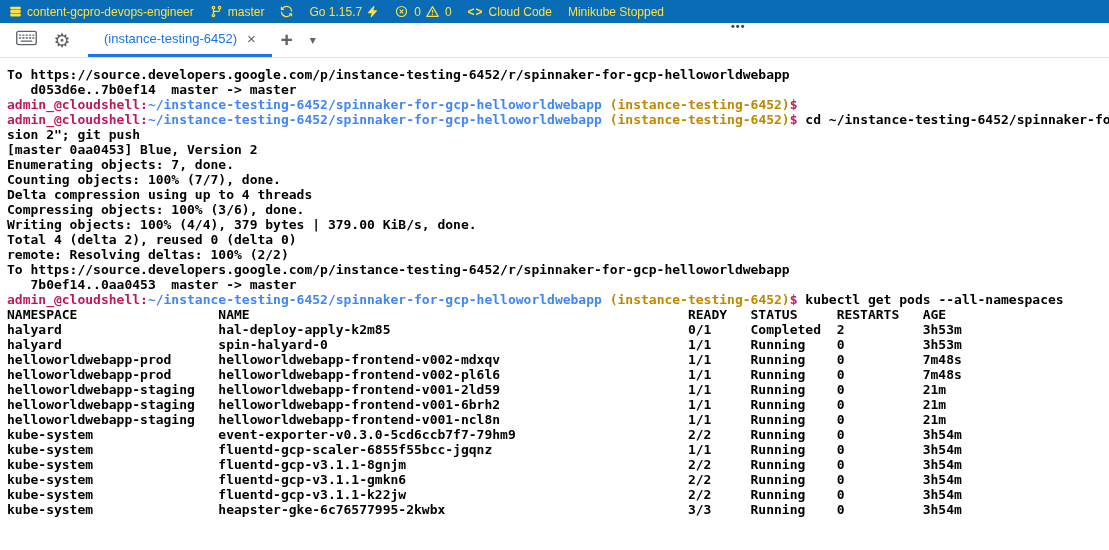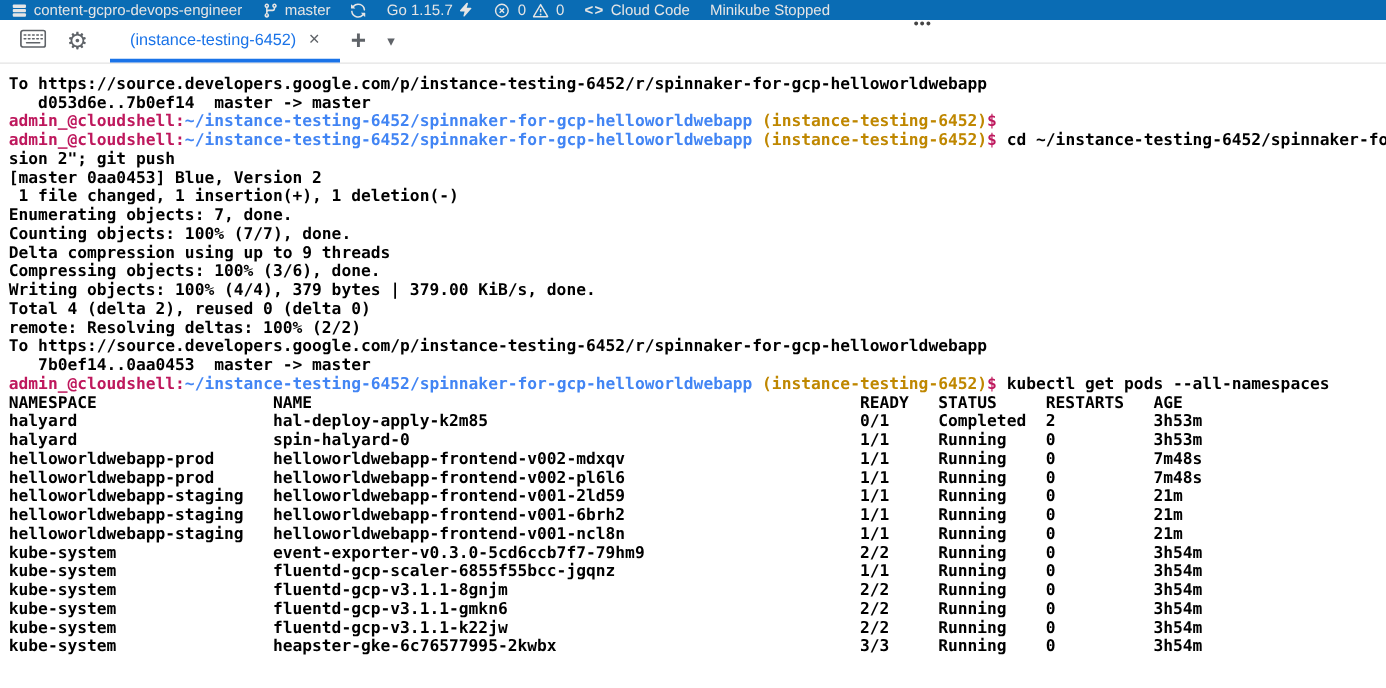--- a/index.html
+++ b/index.html
@@ -1,20 +1,20 @@
 <!DOCTYPE html>
 <html style="--sb-bg: #0a6cb4; --accent: #1a73e8; --path: #4285f4; --proj: #bf8700;"><head>
 <meta charset="utf-8">
 <style>
   * { margin:0; padding:0; box-sizing:border-box; }
   html,body { width:1109px; height:550px; overflow:hidden; background:#fff;
               font-family:"Liberation Sans", sans-serif; cursor:default; }
 
   
-  .statusbar { height:16px; background:var(--sb-bg,#0a6cb4); color:#e5e5e5;
+  .statusbar { height:23px; background:var(--sb-bg,#0a6cb4); color:#fde047;
                display:flex; align-items:center; padding:0 9px; gap:16px;
                font-size:12px; }
   .sb-item { display:flex; align-items:center; gap:5px; white-space:nowrap; cursor:pointer; }
   .sb-item svg { display:block; }
   .sb-num { margin-left:1px; }
   .sb-code { font-weight:bold; letter-spacing:1px; }
 
   
   .tabbar { position:relative; height:35px; background:#fff;
             border-bottom:1px solid #e3e3e3; display:flex; align-items:stretch;
@@ -142,24 +142,23 @@
     <div class="ellipsis">•••</div>
   </div>
 
   <div class="terminal" id="terminal">
       <div class="tl"><span>To https://source.developers.google.com/p/instance-testing-6452/r/spinnaker-for-gcp-helloworldwebapp</span></div>
       <div class="tl"><span>   d053d6e..7b0ef14  master -&gt; master</span></div>
       <div class="tl"><span class="seg-user">admin_@cloudshell:</span><span class="seg-path">~/instance-testing-6452/spinnaker-for-gcp-helloworldwebapp</span><span> </span><span class="seg-proj">(instance-testing-6452)</span><span class="seg-user">$</span></div>
       <div class="tl"><span class="seg-user">admin_@cloudshell:</span><span class="seg-path">~/instance-testing-6452/spinnaker-for-gcp-helloworldwebapp</span><span> </span><span class="seg-proj">(instance-testing-6452)</span><span class="seg-user">$</span><span class="seg-cmd"> cd ~/instance-testing-6452/spinnaker-fo</span></div>
       <div class="tl"><span>sion 2"; git push</span></div>
       <div class="tl"><span>[master 0aa0453] Blue, Version 2</span></div>
-      <div class="tl"><span> 1 file changed, 1 insertion(+), 1 deletion(-)</span></div>
       <div class="tl"><span>Enumerating objects: 7, done.</span></div>
       <div class="tl"><span>Counting objects: 100% (7/7), done.</span></div>
-      <div class="tl"><span>Delta compression using up to 9 threads</span></div>
+      <div class="tl"><span>Delta compression using up to 4 threads</span></div>
       <div class="tl"><span>Compressing objects: 100% (3/6), done.</span></div>
       <div class="tl"><span>Writing objects: 100% (4/4), 379 bytes | 379.00 KiB/s, done.</span></div>
       <div class="tl"><span>Total 4 (delta 2), reused 0 (delta 0)</span></div>
       <div class="tl"><span>remote: Resolving deltas: 100% (2/2)</span></div>
       <div class="tl"><span>To https://source.developers.google.com/p/instance-testing-6452/r/spinnaker-for-gcp-helloworldwebapp</span></div>
       <div class="tl"><span>   7b0ef14..0aa0453  master -&gt; master</span></div>
       <div class="tl"><span class="seg-user">admin_@cloudshell:</span><span class="seg-path">~/instance-testing-6452/spinnaker-for-gcp-helloworldwebapp</span><span> </span><span class="seg-proj">(instance-testing-6452)</span><span class="seg-user">$</span><span class="seg-cmd"> kubectl get pods --all-namespaces</span></div>
       <div class="tl"><span>NAMESPACE                  NAME                                                        READY   STATUS     RESTARTS   AGE</span></div>
       <div class="tl"><span>halyard                    hal-deploy-apply-k2m85                                      0/1     Completed  2          3h53m</span></div>
       <div class="tl"><span>halyard                    spin-halyard-0                                              1/1     Running    0          3h53m</span></div>

